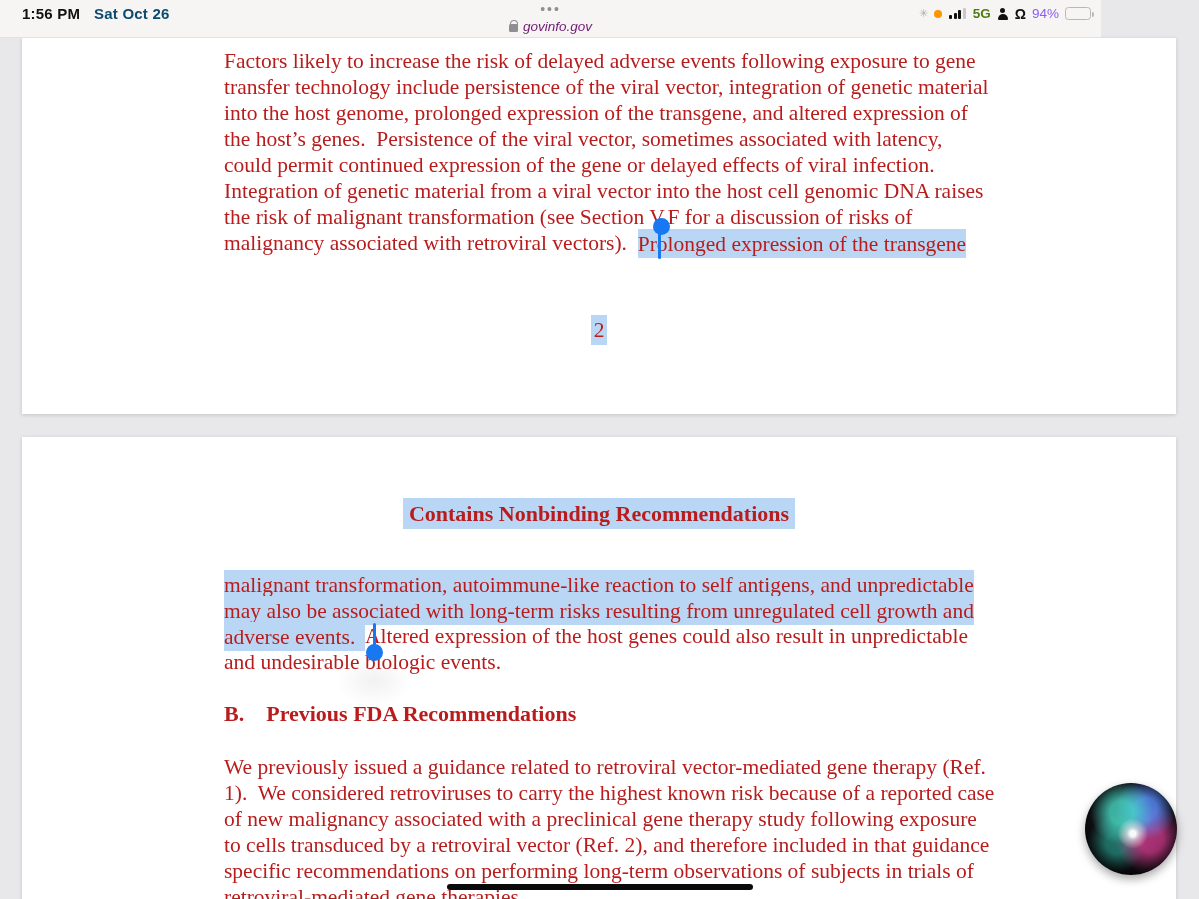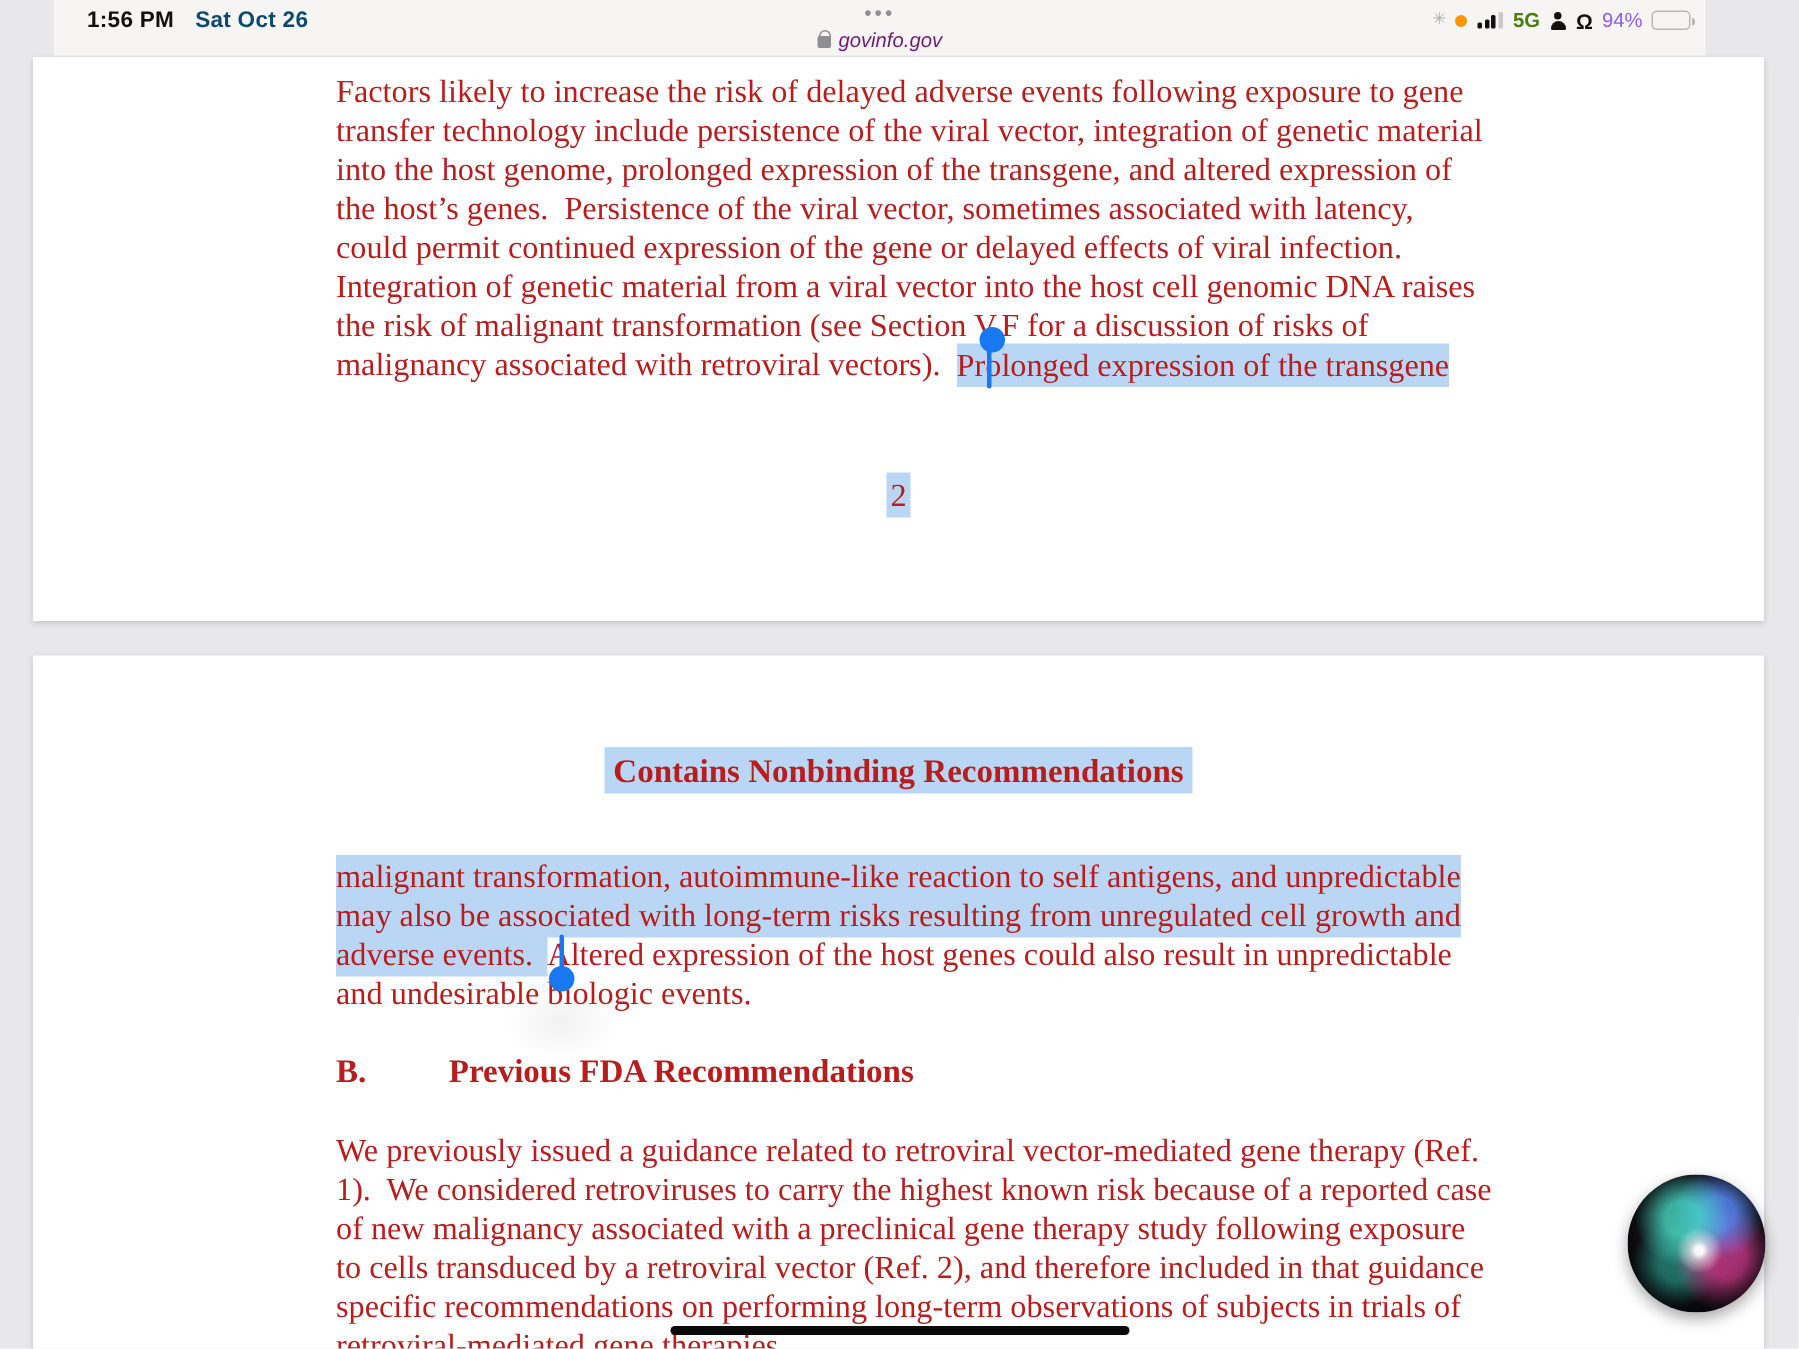--- a/index.html
+++ b/index.html
@@ -9,21 +9,20 @@
     background:#e8e8ea;
     font-family:"Liberation Sans", sans-serif;
     -webkit-font-smoothing:antialiased;
   }
 
   
   #statusbar {
     position:absolute; top:0; left:0; width:1101px; height:38px;
     background:#f6f5f3; z-index:30;
     border-bottom:1px solid #e3e2e0;
-    margin-left:36px;
   }
   #status-left { position:absolute; left:22px; top:5px; display:flex; gap:14px; align-items:baseline; }
   #status-time { font-size:15px; font-weight:700; color:#111; letter-spacing:.2px; }
   #status-date { font-size:15px; font-weight:600; color:#0c4a6e; letter-spacing:.2px; }
 
   #browser-center { position:absolute; left:0; right:0; top:0; height:38px; text-align:center; }
   #page-menu { display:inline-block; margin-top:3px; color:#8e8e93; font-size:14px; letter-spacing:2px; line-height:10px; cursor:pointer; }
   #address { display:flex; justify-content:center; align-items:center; gap:5px; margin-top:1px; }
   #address .site { font-size:13.5px; color:#701a75;font-style:italic; }
   .lock {
@@ -68,21 +67,21 @@
   .sel { background-color:var(--selection, #b9d7f4); padding:2.5px 0; }
 
   #p1-para  { position:absolute; left:202px; top:10px; }
   #p1-pagenum { position:absolute; left:0; width:100%; top:279px; text-align:center; }
   #p1-pagenum .sel { padding:3px 3px; }
 
   #p2-header { position:absolute; left:0; width:100%; top:64px; text-align:center; font-weight:700; font-size:22px; }
   #p2-header .sel { padding:3px 6px; }
   #p2-para1 { position:absolute; left:202px; top:134px; }
   #p2-section { position:absolute; left:202px; top:264px; font-weight:700; font-size:22px; }
-  #p2-section .b-title { margin-left:55px; }
+  #p2-section .b-title { margin-left:22px; }
   #p2-para2 { position:absolute; left:202px; top:317px; }
 
   
   .stem { position:absolute; width:3px; background:var(--handle, #1778f2); border-radius:1.5px; z-index:20; }
   .dot  { position:absolute; width:17px; height:17px; border-radius:50%; background:var(--handle, #1778f2); z-index:20; }
   #handle-start-dot { left:653px; top:218px; }
   #handle-start-stem { left:658px; top:233px; height:26px; }
   #handle-end-stem { left:373px; top:623px; height:26px; }
   #handle-end-dot { left:366px; top:644px; }
   #touch-smudge {

